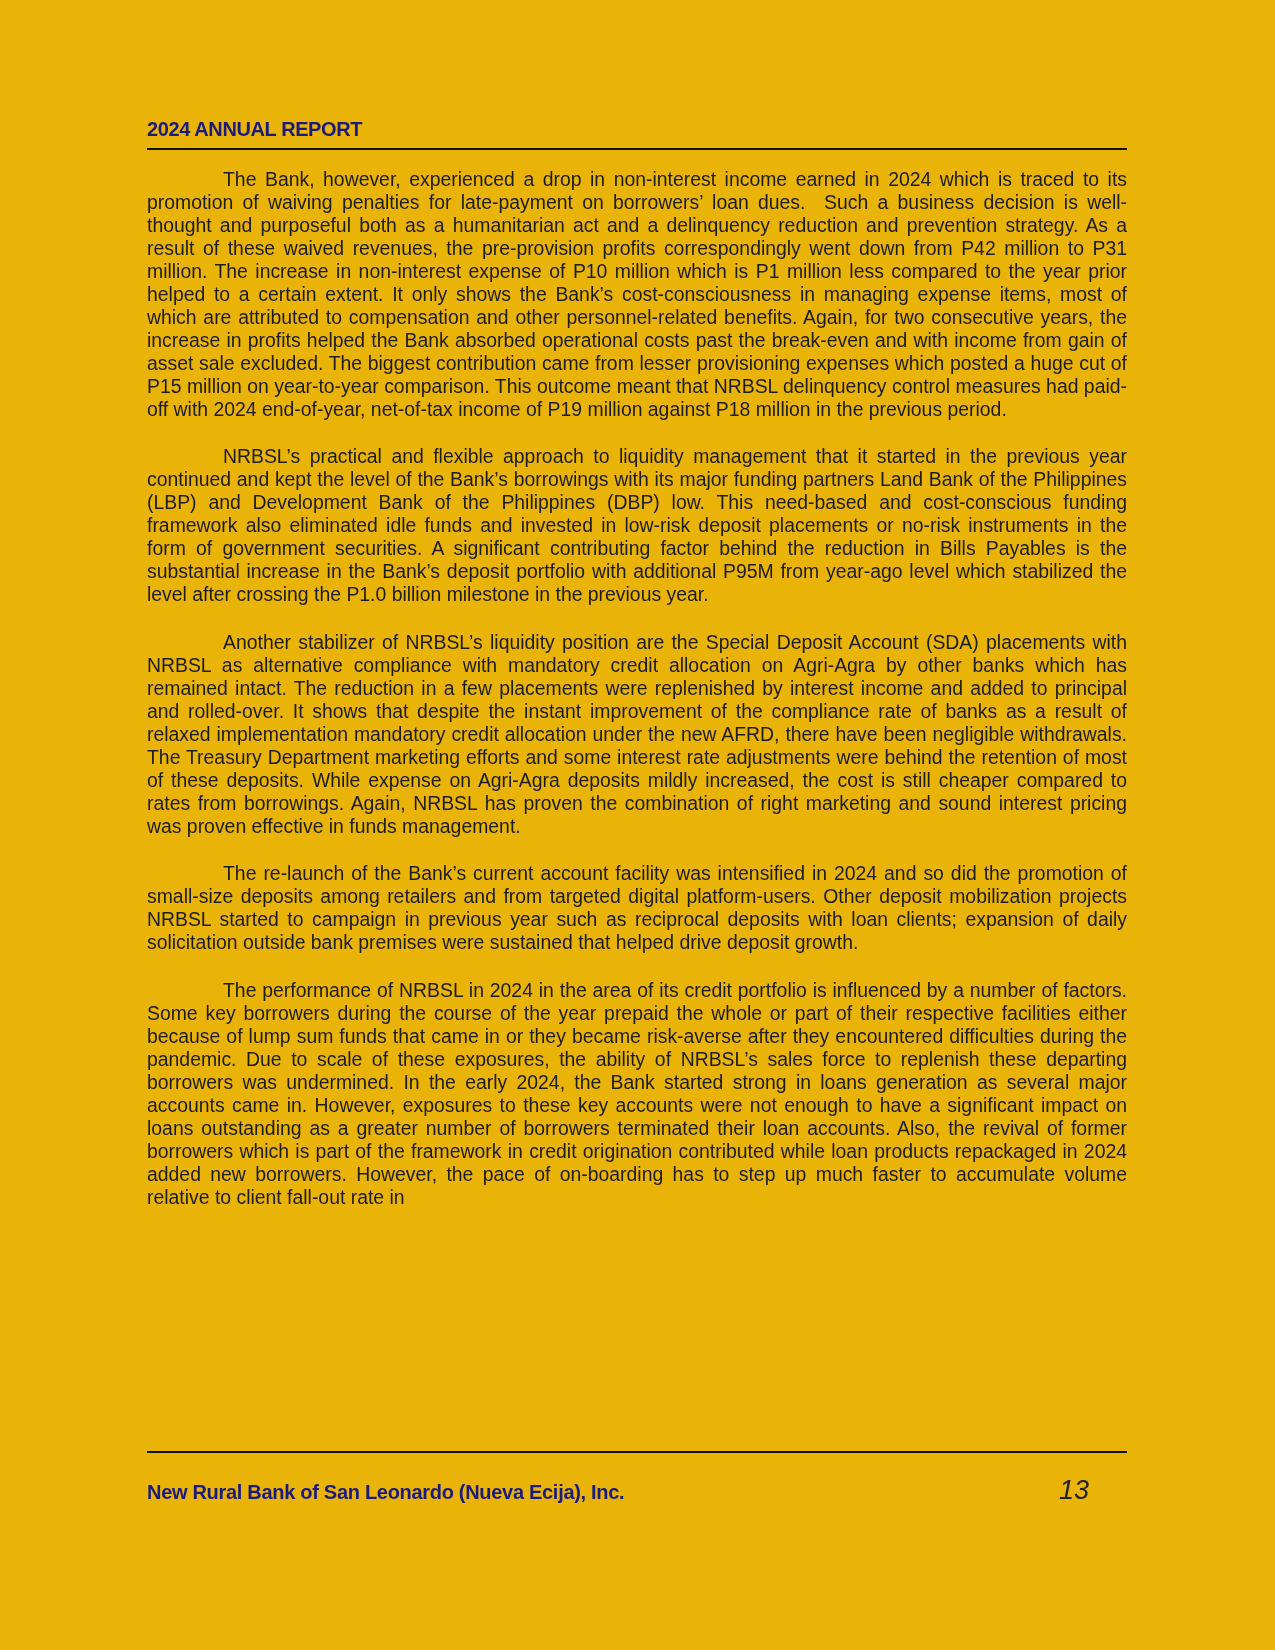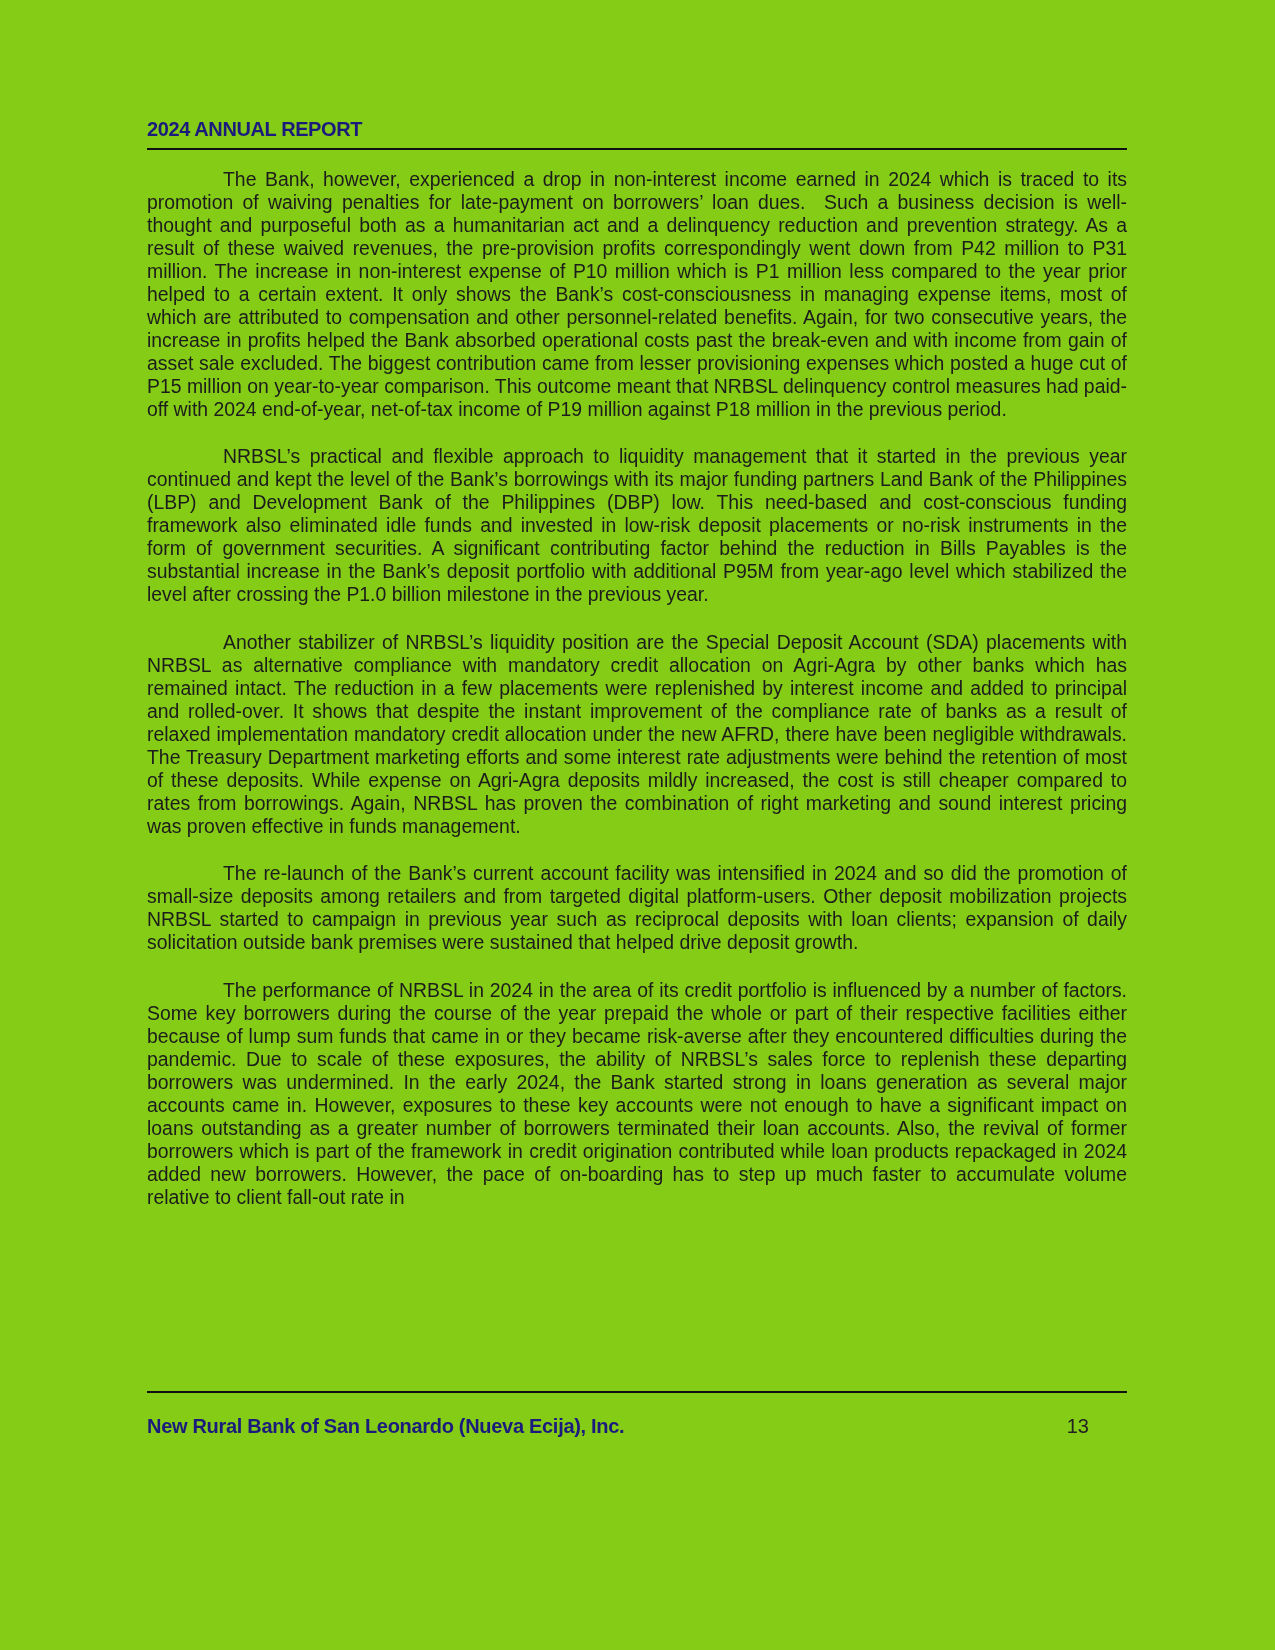--- a/index.html
+++ b/index.html
@@ -1,19 +1,19 @@
 <!DOCTYPE html>
 <html><head>
 <meta charset="utf-8">
 <style>
   html,body { margin:0; padding:0; background:#e8e8e8; }
   .page {
     position:relative;
     width:1275px; height:1650px;
-    background:#84cc16;
+    background:#eab308;
     margin:0 auto;
     font-family:"Liberation Sans", sans-serif;
     overflow:hidden;
   }
   .header {
     position:absolute; left:147px; right:148px; top:116px;
   }
   .header-title {
     font-size:20px; font-weight:bold; line-height:26px;
     letter-spacing:-0.4px;
@@ -27,35 +27,35 @@
     position:absolute; left:147px; top:168px; width:980px;
   }
   .content p {
     margin:0 0 24.4px 0;
     text-indent:76px;
     font-size:19.4px; line-height:23px;
     color:#1c1c1c;
     text-align:justify;
   }
   .footer {
-    position:absolute; left:147px; right:148px; top:1391px;
+    position:absolute; left:147px; right:148px; top:1451px;
   }
   .footer-rule {
     height:0; border-top:2px solid #101010;
   }
   .footer-row {
     margin-top:22px;
     display:flex; justify-content:space-between; align-items:baseline;
   }
   .footer-bank {
     font-size:20px; font-weight:bold; letter-spacing:-0.3px;
     color:#1B1B7E;
   }
   .footer-page {
-    font-size:20px; color:#222222; padding-right:38px;
+    font-size:27px; color:#222222; padding-right:38px;font-style:italic;
   }
 </style>
 </head>
 <body>
 
 <div class="page">
 
   <div class="header">
     <div class="header-title">2024 ANNUAL REPORT</div>
     <div class="header-rule"></div>

